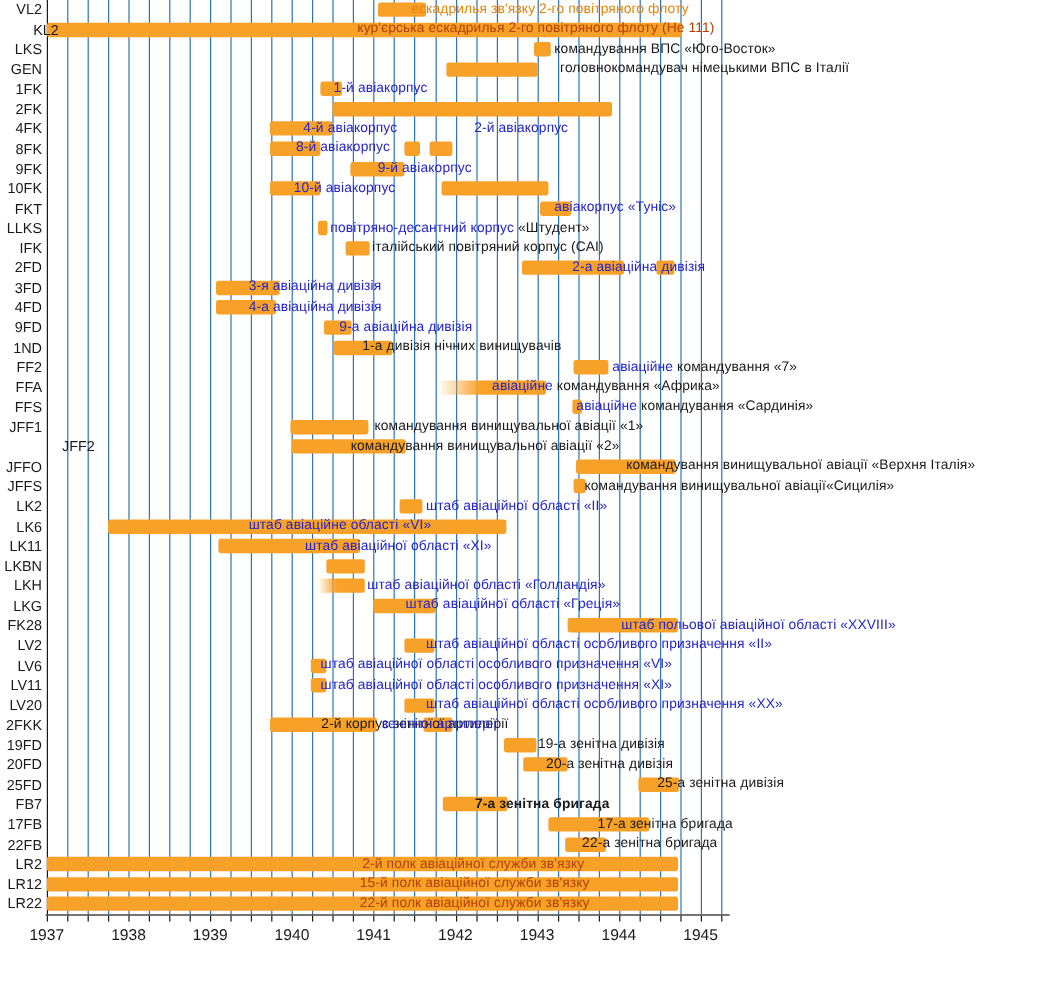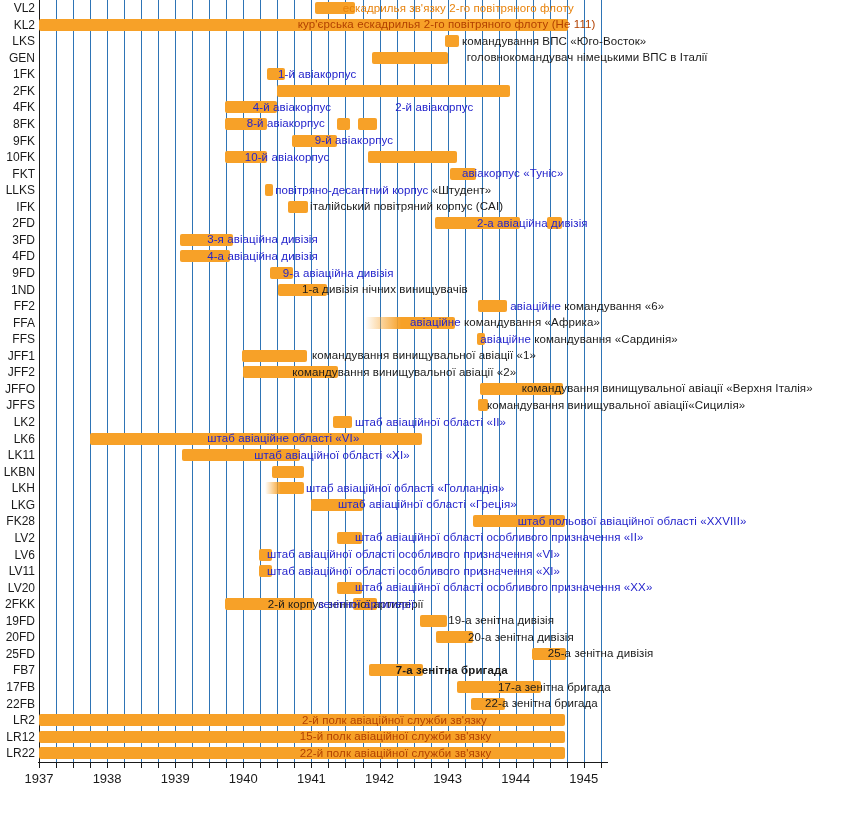--- a/index.html
+++ b/index.html
@@ -99,21 +99,21 @@
     <div class="bar" style="left: 436px; top: 631.3px; width: 36.8px; background: rgb(247, 161, 40);"></div>
     <div class="bar" style="left: 532px; top: 647.8px; width: 34.1px; background: rgb(247, 161, 40);"></div>
     <div class="bar" style="left: 369.3px; top: 664.4px; width: 53.8px; background: rgb(247, 161, 40);"></div>
     <div class="bar" style="left: 457.1px; top: 681px; width: 83.8px; background: rgb(247, 161, 40);"></div>
     <div class="bar" style="left: 470.8px; top: 697.5px; width: 34.1px; background: rgb(247, 161, 40);"></div>
     <div class="bar" style="left: 39px; top: 714.1px; width: 526.4px; background: rgb(247, 161, 40);"></div>
     <div class="bar" style="left: 39px; top: 730.6px; width: 526.4px; background: rgb(247, 161, 40);"></div>
     <div class="bar" style="left: 39px; top: 747.2px; width: 526.4px; background: rgb(247, 161, 40);"></div>
     <div class="rowlab" style="top: 1px;">VL2</div>
     <div class="blab" style="left: 342.7px; top: 1.5px;"><span style="color: rgb(232, 130, 10);">ескадрилья зв'язку 2-го повітряного флоту</span></div>
-    <div class="rowlab" style="top: 17.6px;">KL2</div>
+    <div class="rowlab" style="top: 17.6px; margin-left: 14px;">KL2</div>
     <div class="blab" style="left: 297.8px; top: 18.1px;"><span style="color: rgb(178, 64, 0);">кур'єрська ескадрилья 2-го повітряного флоту (He 111)</span></div>
     <div class="rowlab" style="top: 34.1px;">LKS</div>
     <div class="blab" style="left: 461.9px; top: 34.6px;"><span style="color: rgb(26, 26, 26);">командування ВПС «Юго-Восток»</span></div>
     <div class="rowlab" style="top: 50.7px;">GEN</div>
     <div class="blab" style="left: 466.7px; top: 51.2px;"><span style="color: rgb(26, 26, 26);">головнокомандувач німецькими ВПС в Італії</span></div>
     <div class="rowlab" style="top: 67.2px;">1FK</div>
     <div class="blab" style="left: 278px; top: 67.7px;"><span style="color: rgb(36, 36, 204);">1-й авіакорпус</span></div>
     <div class="rowlab" style="top: 83.8px;">2FK</div>
     <div class="blab" style="left: 395.2px; top: 101px;"><span style="color: rgb(36, 36, 204);">2-й авіакорпус</span></div>
     <div class="rowlab" style="top: 100.4px;">4FK</div>
@@ -134,28 +134,28 @@
     <div class="blab" style="left: 476.9px; top: 216.8px;"><span style="color: rgb(36, 36, 204);">2-а авіаційна дивізія</span></div>
     <div class="rowlab" style="top: 232.8px;">3FD</div>
     <div class="blab" style="left: 207.2px; top: 233.3px;"><span style="color: rgb(36, 36, 204);">3-я авіаційна дивізія</span></div>
     <div class="rowlab" style="top: 249.4px;">4FD</div>
     <div class="blab" style="left: 207.2px; top: 249.9px;"><span style="color: rgb(36, 36, 204);">4-а авіаційна дивізія</span></div>
     <div class="rowlab" style="top: 266px;">9FD</div>
     <div class="blab" style="left: 282.8px; top: 266.5px;"><span style="color: rgb(36, 36, 204);">9-а авіаційна дивізія</span></div>
     <div class="rowlab" style="top: 282.5px;">1ND</div>
     <div class="blab" style="left: 301.9px; top: 283px;"><span style="color: rgb(26, 26, 26);">1-а дивізія нічних винищувачів</span></div>
     <div class="rowlab" style="top: 299.1px;">FF2</div>
-    <div class="blab" style="left: 510.3px; top: 299.6px;"><span style="color: rgb(36, 36, 204);">авіаційне</span><span style="color: rgb(26, 26, 26);"> командування «6»</span></div>
+    <div class="blab" style="left: 510.3px; top: 299.6px;"><span style="color: rgb(36, 36, 204);">авіаційне</span><span style="color: rgb(26, 26, 26);"> командування «7»</span></div>
     <div class="rowlab" style="top: 315.6px;">FFA</div>
     <div class="blab" style="left: 410.1px; top: 316.1px;"><span style="color: rgb(36, 36, 204);">авіаційне</span><span style="color: rgb(26, 26, 26);"> командування «Африка»</span></div>
     <div class="rowlab" style="top: 332.2px;">FFS</div>
     <div class="blab" style="left: 480.3px; top: 332.7px;"><span style="color: rgb(36, 36, 204);">авіаційне</span><span style="color: rgb(26, 26, 26);"> командування «Сардинія»</span></div>
     <div class="rowlab" style="top: 348.8px;">JFF1</div>
     <div class="blab" style="left: 312.1px; top: 349.3px;"><span style="color: rgb(26, 26, 26);">командування винищувальної авіації «1»</span></div>
-    <div class="rowlab" style="top: 365.3px;">JFF2</div>
+    <div class="rowlab" style="top: 365.3px; padding-left: 44px;">JFF2</div>
     <div class="blab" style="left: 292.3px; top: 365.8px;"><span style="color: rgb(26, 26, 26);">командування винищувальної авіації «2»</span></div>
     <div class="rowlab" style="top: 381.9px;">JFFO</div>
     <div class="blab" style="left: 521.8px; top: 382.4px;"><span style="color: rgb(26, 26, 26);">командування винищувальної авіації «Верхня Італія»</span></div>
     <div class="rowlab" style="top: 398.4px;">JFFS</div>
     <div class="blab" style="left: 487.1px; top: 398.9px;"><span style="color: rgb(26, 26, 26);">командування винищувальної авіації«Сицилія»</span></div>
     <div class="rowlab" style="top: 415px;">LK2</div>
     <div class="blab" style="left: 355px; top: 415.5px;"><span style="color: rgb(36, 36, 204);">штаб авіаційної області «II»</span></div>
     <div class="rowlab" style="top: 431.6px;">LK6</div>
     <div class="blab" style="left: 207.2px; top: 432.1px;"><span style="color: rgb(36, 36, 204);">штаб авіаційне області «VI»</span></div>
     <div class="rowlab" style="top: 448.1px;">LK11</div>
@@ -174,21 +174,21 @@
     <div class="rowlab" style="top: 564px;">LV11</div>
     <div class="blab" style="left: 267.1px; top: 564.5px;"><span style="color: rgb(36, 36, 204);">штаб авіаційної області особливого призначення «XI»</span></div>
     <div class="rowlab" style="top: 580.6px;">LV20</div>
     <div class="blab" style="left: 355px; top: 581.1px;"><span style="color: rgb(36, 36, 204);">штаб авіаційної області особливого призначення «XX»</span></div>
     <div class="rowlab" style="top: 597.2px;">2FKK</div>
     <div class="blab" style="left: 267.8px; top: 597.7px;"><span style="color: rgb(26, 26, 26);">2-й корпус зенітної артилерії</span></div>
     <div class="blab" style="left: 318.2px; top: 597.7px;"><span style="color: rgb(36, 36, 204);">зенітної артилерії</span></div>
     <div class="rowlab" style="top: 613.7px;">19FD</div>
     <div class="blab" style="left: 448.3px; top: 614.2px;"><span style="color: rgb(26, 26, 26);">19-а зенітна дивізія</span></div>
     <div class="rowlab" style="top: 630.3px;">20FD</div>
-    <div class="blab" style="left: 455.1px; top: 630.8px; margin-left: 13px;"><span style="color: rgb(26, 26, 26);">20-а зенітна дивізія</span></div>
+    <div class="blab" style="left: 455.1px; top: 630.8px;"><span style="color: rgb(26, 26, 26);">20-а зенітна дивізія</span></div>
     <div class="rowlab" style="top: 646.8px;">25FD</div>
     <div class="blab" style="left: 547.7px; top: 647.3px;"><span style="color: rgb(26, 26, 26);">25-а зенітна дивізія</span></div>
     <div class="rowlab" style="top: 663.4px;">FB7</div>
     <div class="blab" style="left: 395.8px; top: 663.9px;"><span style="color: rgb(26, 26, 26); font-weight: bold;">7-а зенітна бригада</span></div>
     <div class="rowlab" style="top: 680px;">17FB</div>
     <div class="blab" style="left: 498px; top: 680.5px;"><span style="color: rgb(26, 26, 26);">17-а зенітна бригада</span></div>
     <div class="rowlab" style="top: 696.5px;">22FB</div>
     <div class="blab" style="left: 485.1px; top: 697px;"><span style="color: rgb(26, 26, 26);">22-а зенітна бригада</span></div>
     <div class="rowlab" style="top: 713.1px;">LR2</div>
     <div class="blab" style="left: 301.9px; top: 713.6px;"><span style="color: rgb(178, 64, 0);">2-й полк авіаційної служби зв'язку</span></div>

